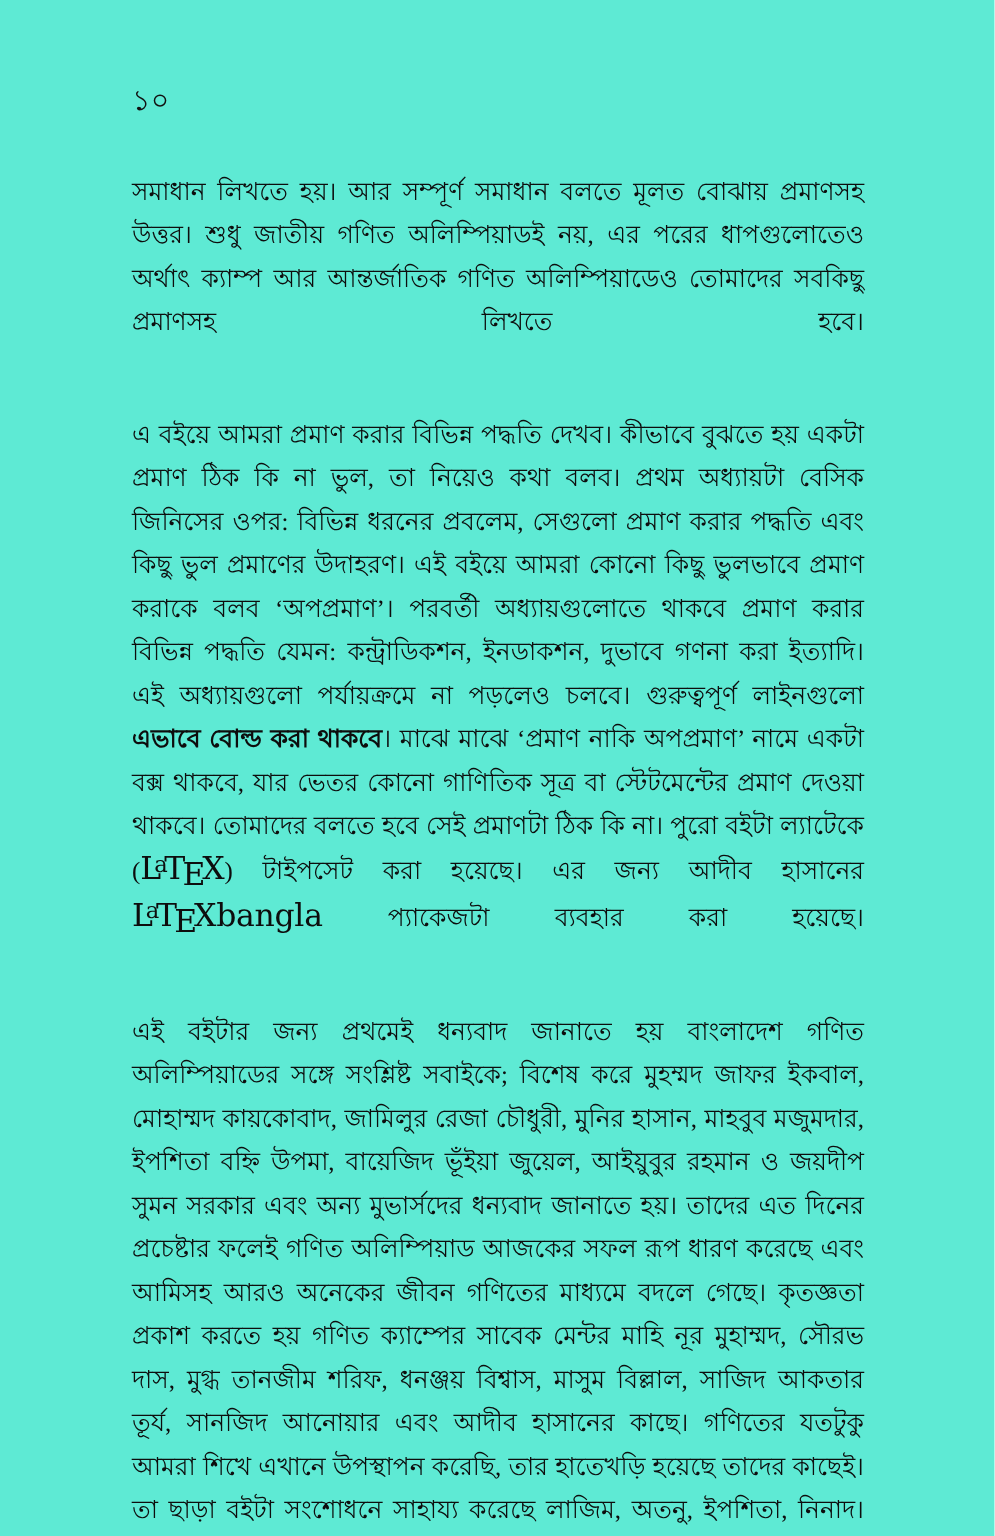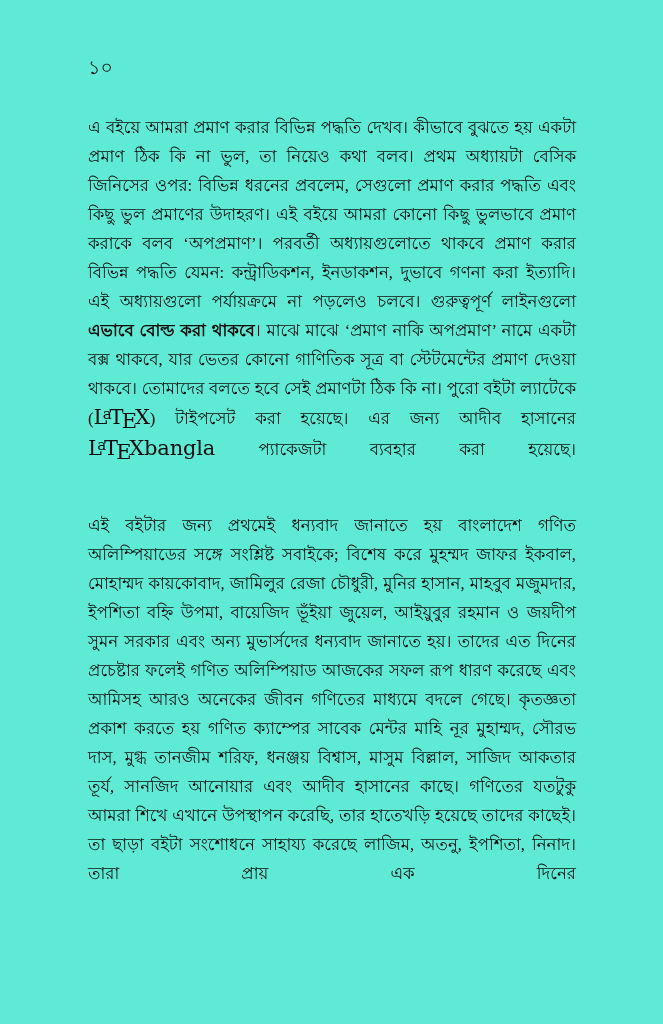--- a/index.html
+++ b/index.html
@@ -94,19 +94,20 @@
 </style>
 </head>
 <body>
 
 <div class="page">
 
   <div class="folio">১০</div>
 
   <div class="textblock">
 
+    <p class="para">সমাধান লিখতে হয়। আর সম্পূর্ণ সমাধান বলতে মূলত বোঝায় প্রমাণসহ উত্তর। শুধু জাতীয় গণিত অলিম্পিয়াডই নয়, এর পরের ধাপগুলোতেও অর্থাৎ ক্যাম্প আর আন্তর্জাতিক গণিত অলিম্পিয়াডেও তোমাদের সবকিছু প্রমাণসহ লিখতে হবে।</p>
 
     <p class="para"><span>এ বইয়ে আমরা প্রমাণ করার বিভিন্ন পদ্ধতি দেখব। কীভাবে বুঝতে হয় একটা প্রমাণ ঠিক কি না ভুল, তা নিয়েও কথা বলব। প্রথম অধ্যায়টা বেসিক জিনিসের ওপর: বিভিন্ন ধরনের প্রবলেম, সেগুলো প্রমাণ করার পদ্ধতি এবং কিছু ভুল প্রমাণের উদাহরণ। এই বইয়ে আমরা কোনো কিছু ভুলভাবে প্রমাণ করাকে বলব ‘অপপ্রমাণ’। পরবর্তী অধ্যায়গুলোতে থাকবে প্রমাণ করার বিভিন্ন পদ্ধতি যেমন: কন্ট্রাডিকশন, ইনডাকশন, দুভাবে গণনা করা ইত্যাদি। এই অধ্যায়গুলো পর্যায়ক্রমে না পড়লেও চলবে। গুরুত্বপূর্ণ লাইনগুলো </span><span class="boldital">এভাবে বোল্ড করা থাকবে</span><span>। মাঝে মাঝে ‘প্রমাণ নাকি অপপ্রমাণ’ নামে একটা বক্স থাকবে, যার ভেতর কোনো গাণিতিক সূত্র বা স্টেটমেন্টের প্রমাণ দেওয়া থাকবে। তোমাদের বলতে হবে সেই প্রমাণটা ঠিক কি না। পুরো বইটা ল্যাটেকে (</span><span class="latex-logo"><span>L</span><span class="l-a">a</span><span>T</span><span class="l-e">E</span><span class="l-tail">X</span></span><span>) টাইপসেট করা হয়েছে। এর জন্য আদীব হাসানের </span><span class="latex-logo"><span>L</span><span class="l-a">a</span><span>T</span><span class="l-e">E</span><span class="l-tail">X</span><span>bangla</span></span><span> প্যাকেজটা ব্যবহার করা হয়েছে।</span></p>
 
     <p class="para">এই বইটার জন্য প্রথমেই ধন্যবাদ জানাতে হয় বাংলাদেশ গণিত অলিম্পিয়াডের সঙ্গে সংশ্লিষ্ট সবাইকে; বিশেষ করে মুহম্মদ জাফর ইকবাল, মোহাম্মদ কায়কোবাদ, জামিলুর রেজা চৌধুরী, মুনির হাসান, মাহবুব মজুমদার, ইপশিতা বহ্নি উপমা, বায়েজিদ ভূঁইয়া জুয়েল, আইয়ুবুর রহমান ও জয়দীপ সুমন সরকার এবং অন্য মুভার্সদের ধন্যবাদ জানাতে হয়। তাদের এত দিনের প্রচেষ্টার ফলেই গণিত অলিম্পিয়াড আজকের সফল রূপ ধারণ করেছে এবং আমিসহ আরও অনেকের জীবন গণিতের মাধ্যমে বদলে গেছে। কৃতজ্ঞতা প্রকাশ করতে হয় গণিত ক্যাম্পের সাবেক মেন্টর মাহি নূর মুহাম্মদ, সৌরভ দাস, মুগ্ধ তানজীম শরিফ, ধনঞ্জয় বিশ্বাস, মাসুম বিল্লাল, সাজিদ আকতার তূর্য, সানজিদ আনোয়ার এবং আদীব হাসানের কাছে। গণিতের যতটুকু আমরা শিখে এখানে উপস্থাপন করেছি, তার হাতেখড়ি হয়েছে তাদের কাছেই। তা ছাড়া বইটা সংশোধনে সাহায্য করেছে লাজিম, অতনু, ইপশিতা, নিনাদ। তারা প্রায় এক দিনের</p>
 
   </div>
 </div>
 
 </body></html>

